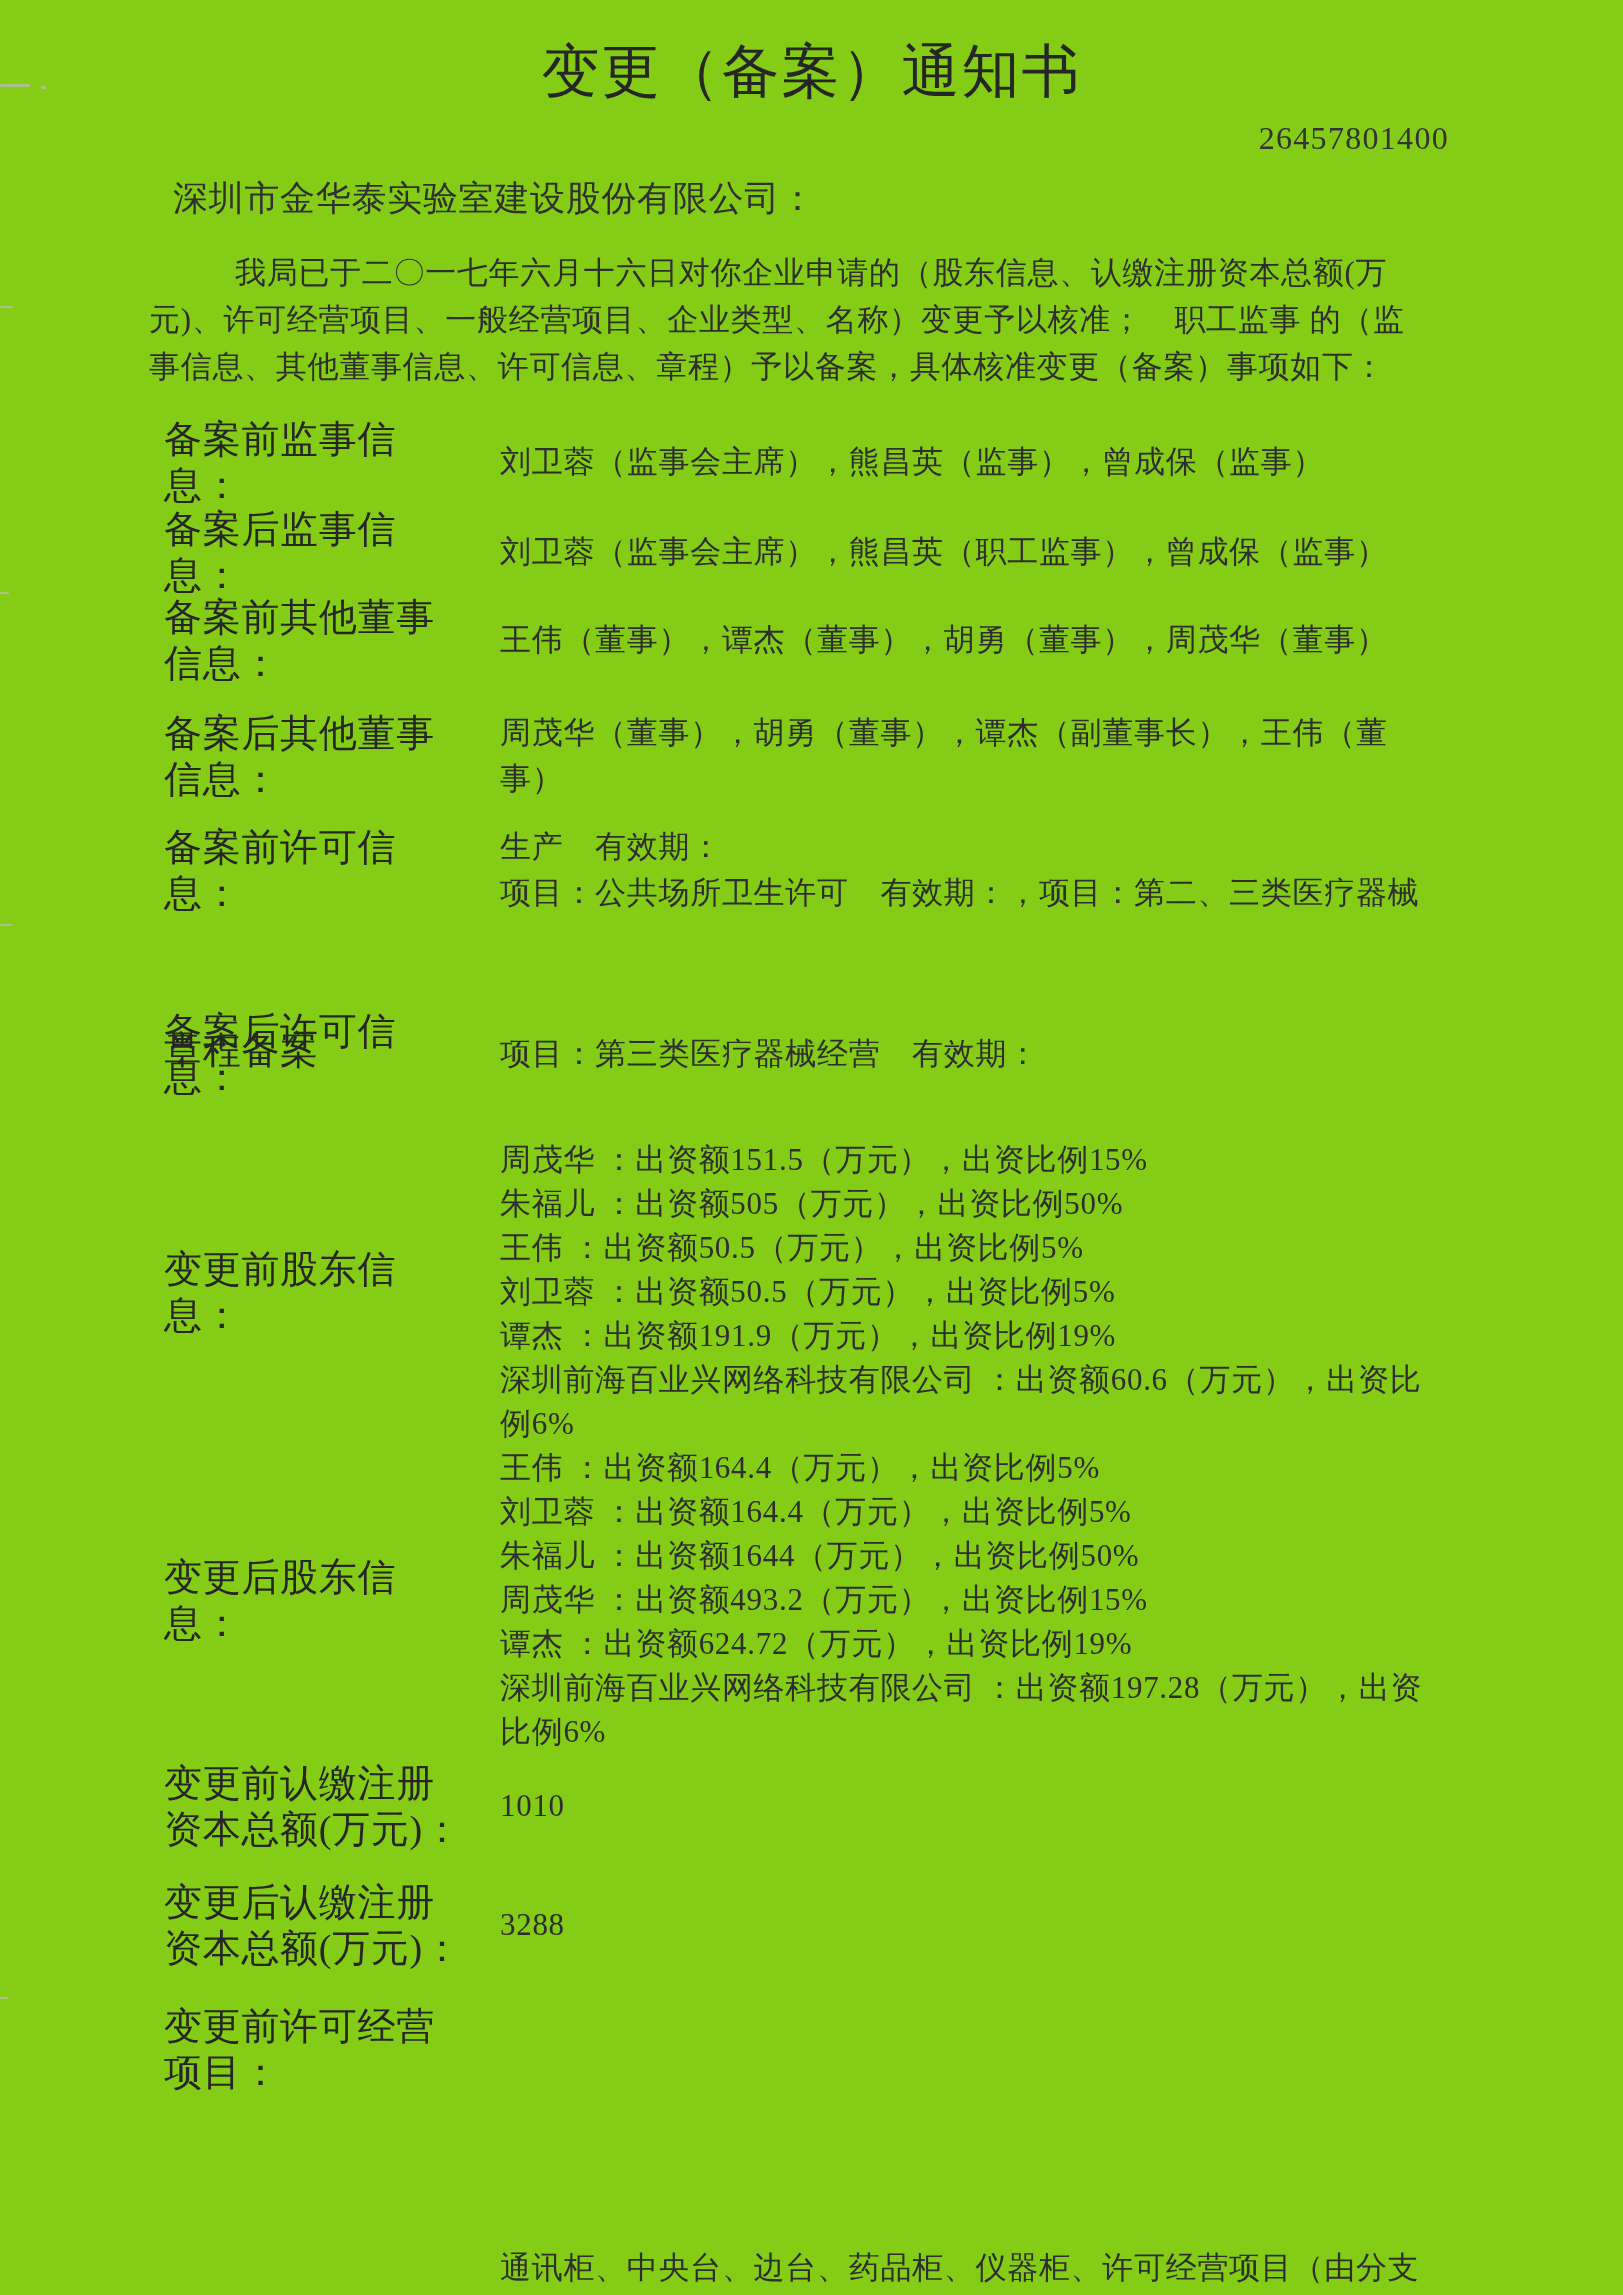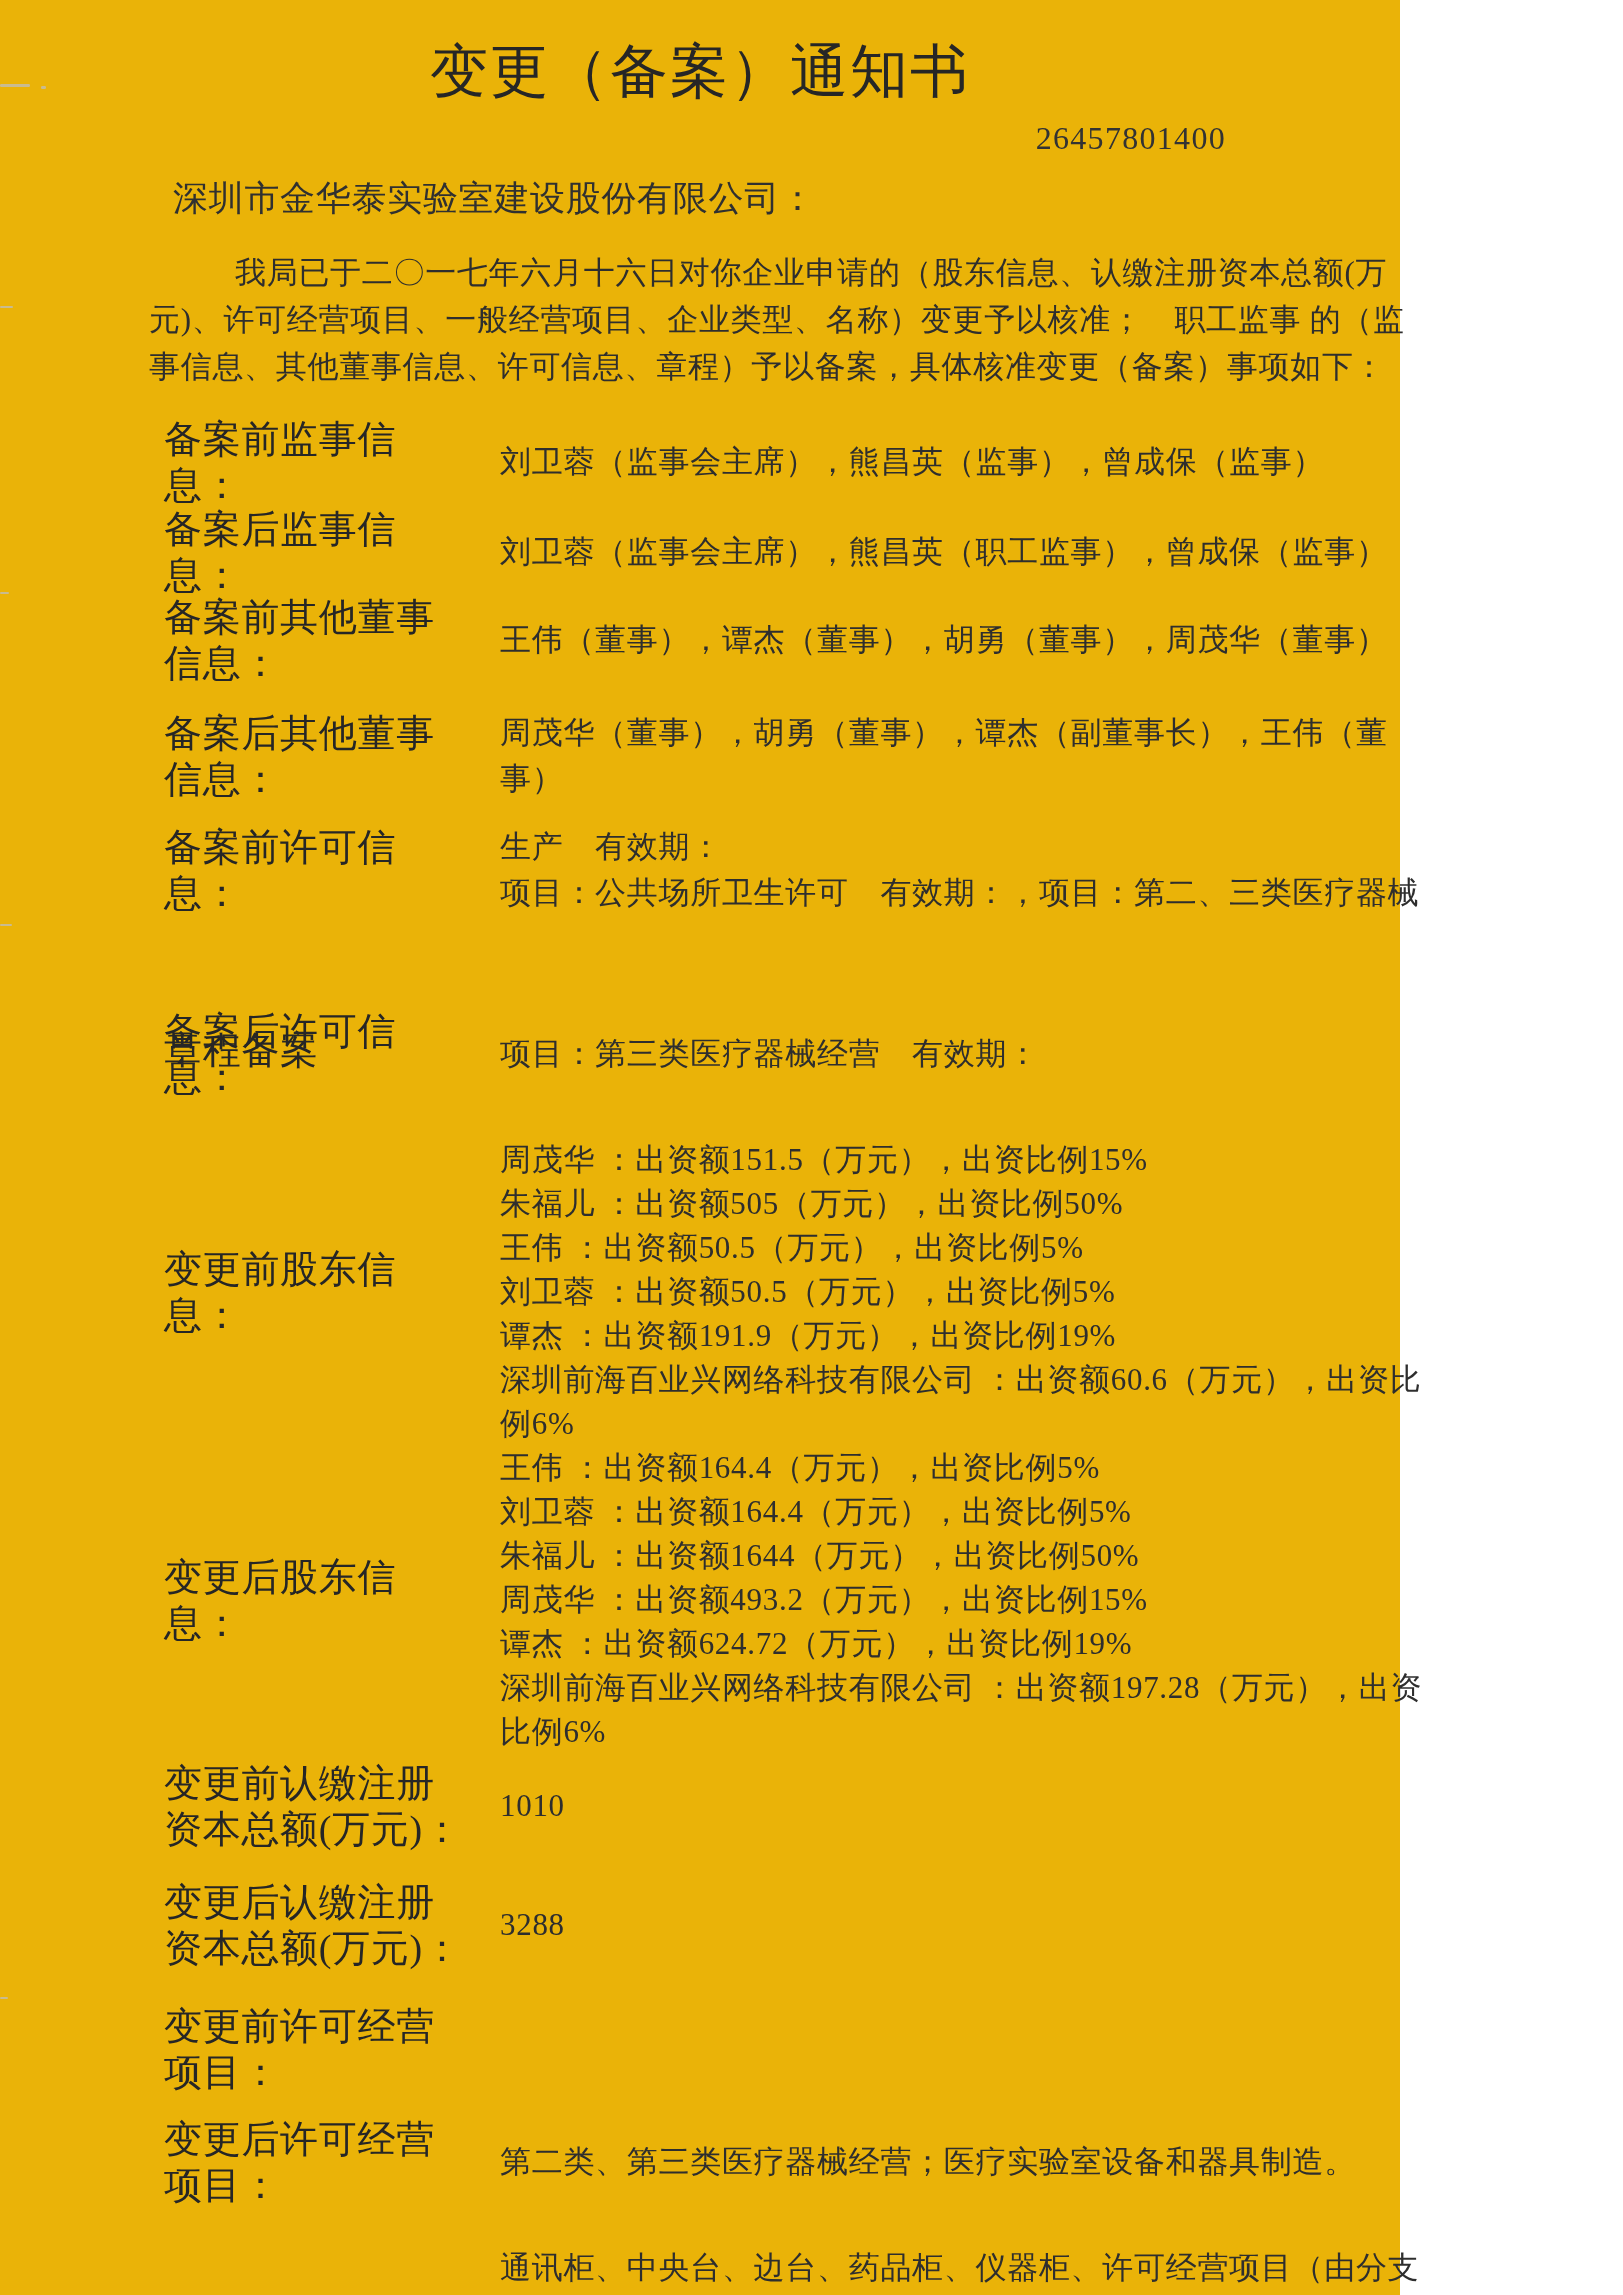--- a/index.html
+++ b/index.html
@@ -3,21 +3,21 @@
 <meta charset="utf-8">
 <style>
   html,body{margin:0;padding:0;}
   body{
     width:1623px;height:2295px;
     background:#ffffff;
     font-family:"Liberation Serif","DejaVu Serif",serif;
     color:#2e2e2e;
     overflow:hidden;
   }
-  .page{position:relative;width:1400px;height:2295px;background:#eab308;}
+  .page{position:relative;width:1623px;height:2295px;background:#84cc16;}
 
   .title{
     position:absolute;top:33px;left:0;width:100%;
     text-align:center;font-size:58px;font-weight:500;
     letter-spacing:2px;color:#262626;
   }
   .docnum{
     position:absolute;top:120px;right:174px;
     font-size:32px;letter-spacing:1.3px;color:#333;
   }
@@ -161,26 +161,20 @@
     <div class="val">
       <div class="vline">3288</div>
     </div>
   </div>
 
   <div class="row" style="top:2003px;">
     <div class="lbl">变更前许可经营项目：</div>
     <div class="val"></div>
   </div>
 
-  <div class="row" style="top:2116px;">
-    <div class="lbl">变更后许可经营项目：</div>
-    <div class="val">
-      <div class="vline">第二类、第三类医疗器械经营；医疗实验室设备和器具制造。</div>
-    </div>
-  </div>
 
   <div class="row" style="top:2245px;">
     <div class="lbl"></div>
     <div class="val">
       <div class="vline">通讯柜、中央台、边台、药品柜、仪器柜、许可经营项目（由分支</div>
     </div>
   </div>
 
 </div>
 

